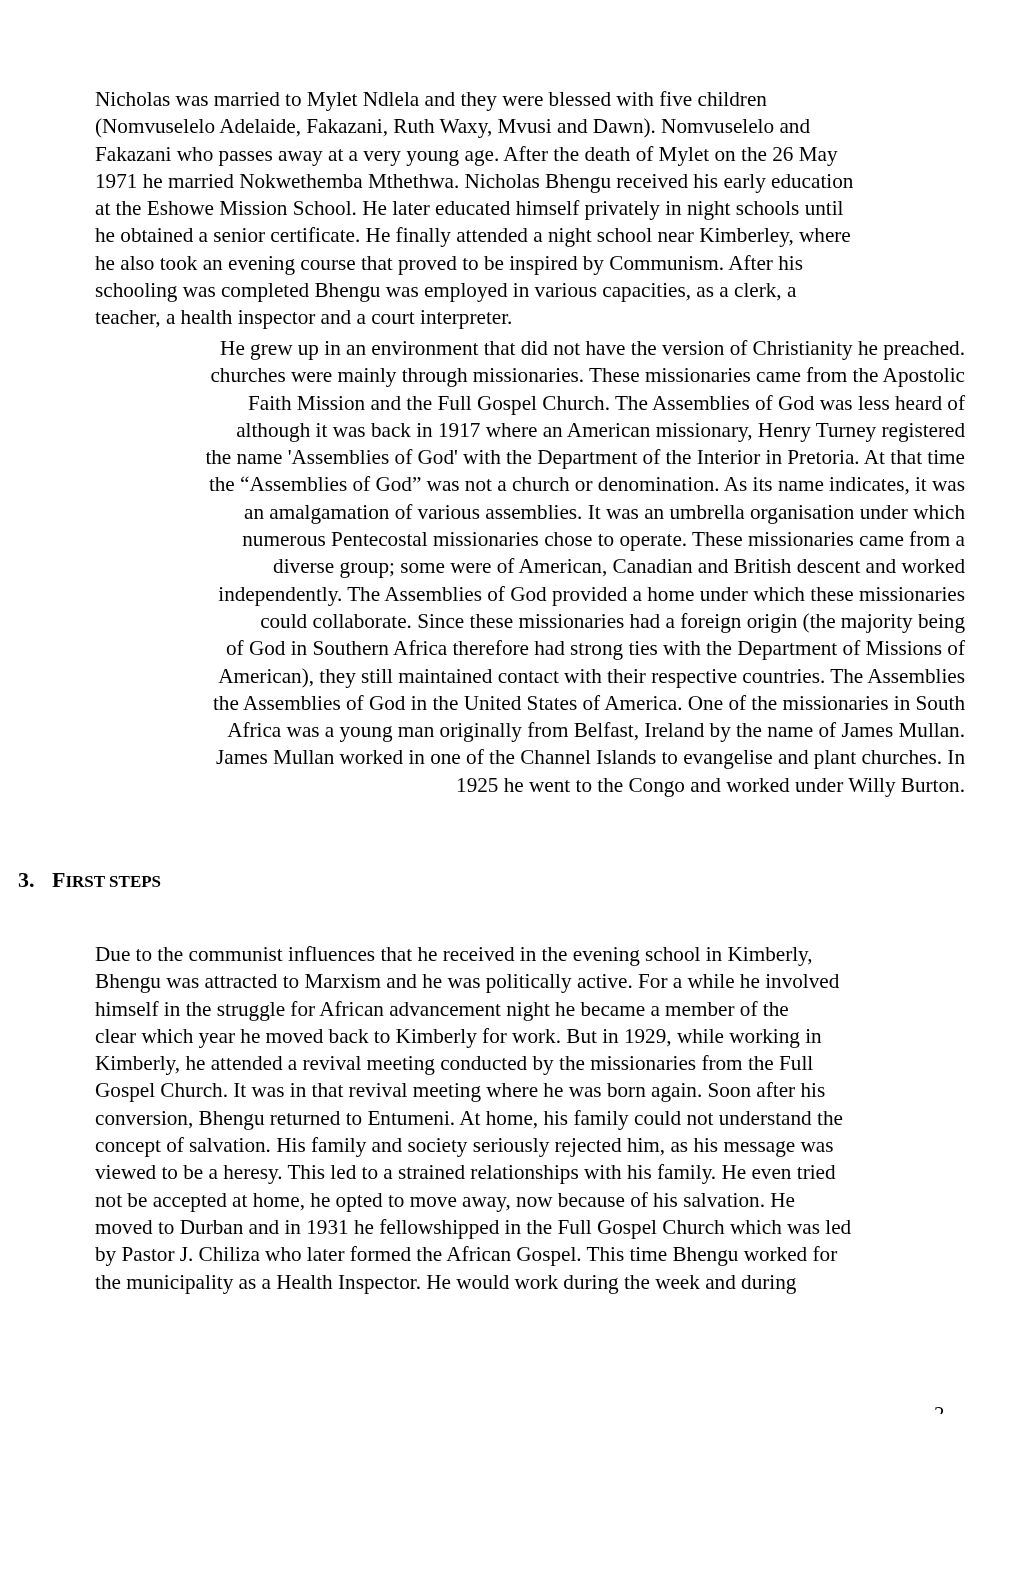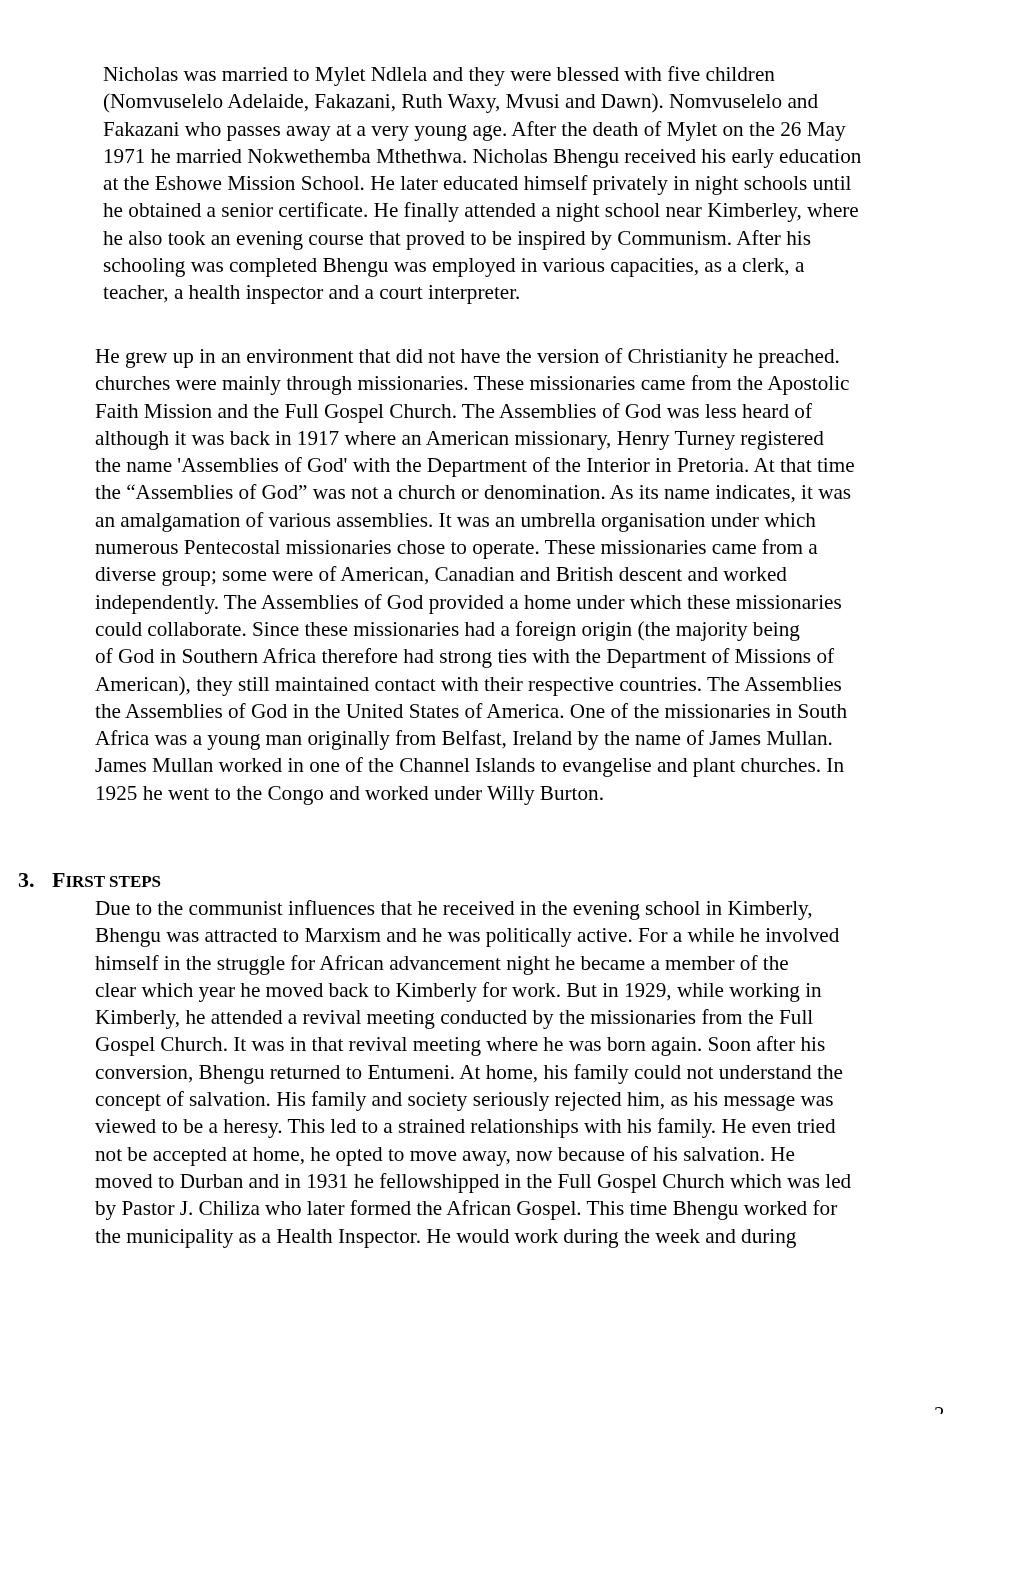--- a/index.html
+++ b/index.html
@@ -12,33 +12,33 @@
              font-size: 22px; line-height: 28px; white-space: nowrap; }
   .heading .num { display: inline-block; width: 34px; }
   .heading .big { font-size: 22px; }
   .heading .small { font-size: 17px; }
   .page-num { position: absolute; left: 934px; top: 1402px; font-size: 21px;
               line-height: 24px; height: 12px; overflow: hidden; }
 </style>
 </head>
 <body>
 
-<div class="para" style="top:61px;margin-left:8px;">
+<div class="para" style="top:86px;">
     <span class="line">Nicholas was married to Mylet Ndlela and they were blessed with five children</span>
     <span class="line">(Nomvuselelo Adelaide, Fakazani, Ruth Waxy, Mvusi and Dawn). Nomvuselelo and</span>
     <span class="line">Fakazani who passes away at a very young age. After the death of Mylet on the 26 May</span>
     <span class="line">1971 he married Nokwethemba Mthethwa. Nicholas Bhengu received his early education</span>
     <span class="line">at the Eshowe Mission School. He later educated himself privately in night schools until</span>
     <span class="line">he obtained a senior certificate. He finally attended a night school near Kimberley, where</span>
     <span class="line">he also took an evening course that proved to be inspired by Communism. After his</span>
     <span class="line">schooling was completed Bhengu was employed in various capacities, as a clerk, a</span>
     <span class="line">teacher, a health inspector and a court interpreter.</span>
   </div>
 
-<div class="para" style="top:343px;">
+<div class="para" style="top:335px;text-align:right;">
     <span class="line">He grew up in an environment that did not have the version of Christianity he preached.</span>
     <span class="line">churches were mainly through missionaries. These missionaries came from the Apostolic</span>
     <span class="line">Faith Mission and the Full Gospel Church. The Assemblies of God was less heard of</span>
     <span class="line">although it was back in 1917 where an American missionary, Henry Turney registered</span>
     <span class="line">the name 'Assemblies of God' with the Department of the Interior in Pretoria. At that time</span>
     <span class="line">the “Assemblies of God” was not a church or denomination. As its name indicates, it was</span>
     <span class="line">an amalgamation of various assemblies. It was an umbrella organisation under which</span>
     <span class="line">numerous Pentecostal missionaries chose to operate. These missionaries came from a</span>
     <span class="line">diverse group; some were of American, Canadian and British descent and worked</span>
     <span class="line">independently. The Assemblies of God provided a home under which these missionaries</span>
@@ -48,21 +48,21 @@
     <span class="line">the Assemblies of God in the United States of America. One of the missionaries in South</span>
     <span class="line">Africa was a young man originally from Belfast, Ireland by the name of James Mullan.</span>
     <span class="line">James Mullan worked in one of the Channel Islands to evangelise and plant churches. In</span>
     <span class="line">1925 he went to the Congo and worked under Willy Burton.</span>
   </div>
 
 <div class="heading">
   <span class="num">3.</span><span class="big">F</span><span class="small">IRST STEPS</span>
 </div>
 
-<div class="para" style="top:895px;">
+<div class="para" style="top:941px;">
     <span class="line">Due to the communist influences that he received in the evening school in Kimberly,</span>
     <span class="line">Bhengu was attracted to Marxism and he was politically active. For a while he involved</span>
     <span class="line">himself in the struggle for African advancement night he became a member of the</span>
     <span class="line">clear which year he moved back to Kimberly for work. But in 1929, while working in</span>
     <span class="line">Kimberly, he attended a revival meeting conducted by the missionaries from the Full</span>
     <span class="line">Gospel Church. It was in that revival meeting where he was born again. Soon after his</span>
     <span class="line">conversion, Bhengu returned to Entumeni. At home, his family could not understand the</span>
     <span class="line">concept of salvation. His family and society seriously rejected him, as his message was</span>
     <span class="line">viewed to be a heresy. This led to a strained relationships with his family. He even tried</span>
     <span class="line">not be accepted at home, he opted to move away, now because of his salvation. He</span>

